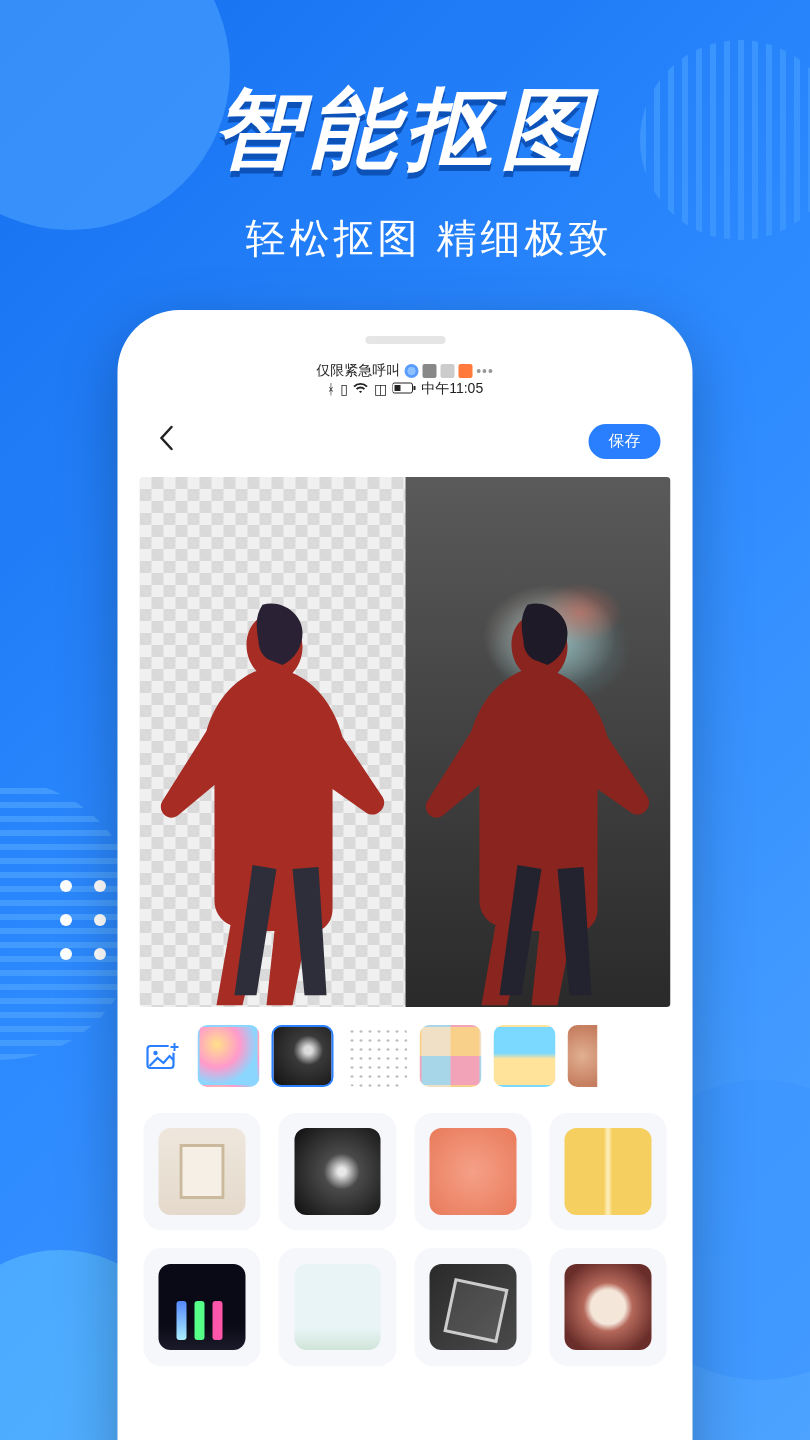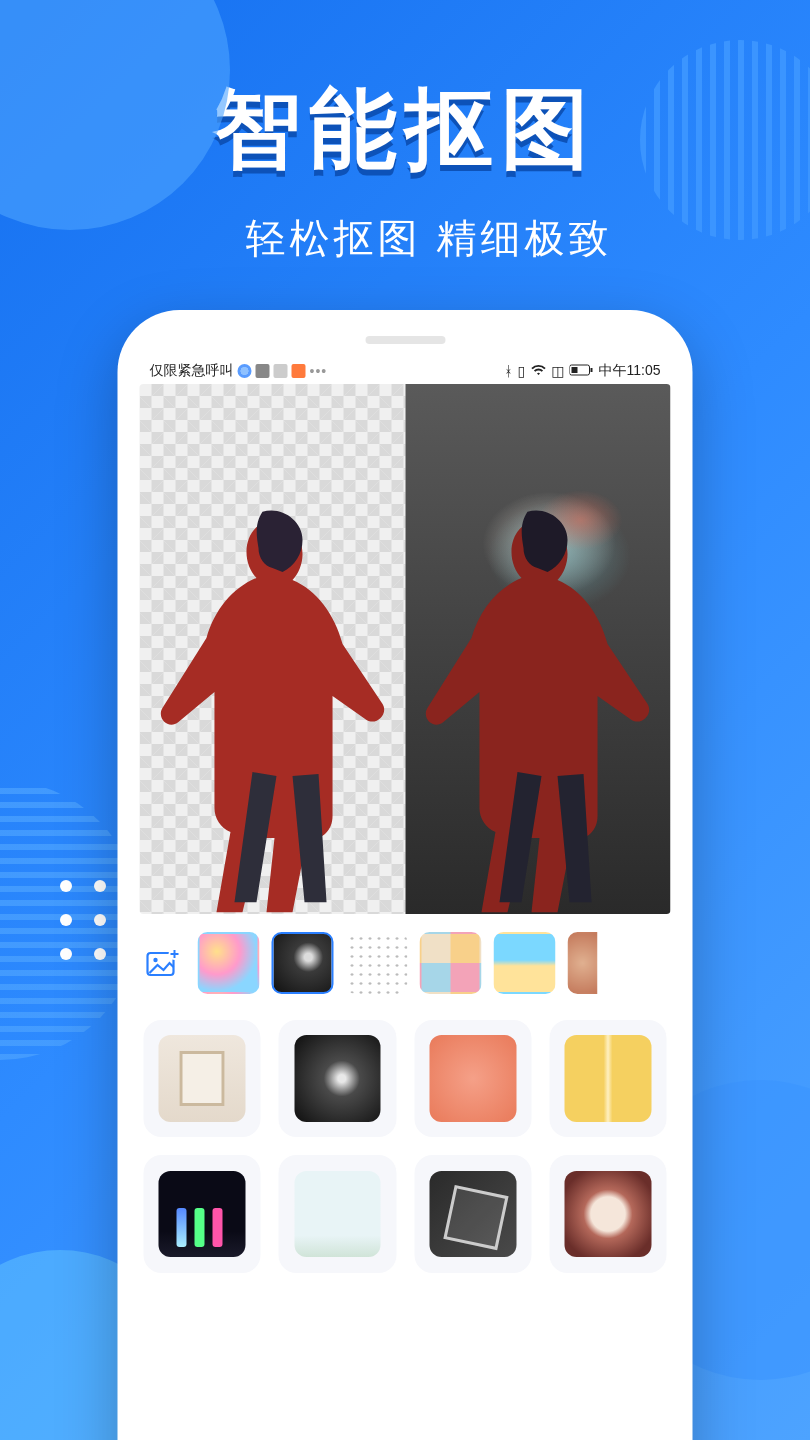--- a/index.html
+++ b/index.html
@@ -18,40 +18,40 @@
 .deco-lines-tr::before { content: ""; position: absolute; inset: 0; background: repeating-linear-gradient(90deg, #3b95ff 0 6px, transparent 6px 14px); }
 .deco-half-left { position: absolute; left: -140px; top: 780px; width: 280px; height: 280px; border-radius: 50%; background: repeating-linear-gradient(0deg, #4da3ff 0 6px, transparent 6px 14px); opacity: .7; }
 .deco-cyan-bl { position: absolute; left: -70px; bottom: -70px; width: 260px; height: 260px; border-radius: 50%; background: #7be0ff; opacity: .35; }
 .deco-dots { position: absolute; left: 60px; top: 880px; display: grid; grid-template-columns: repeat(4, 12px); grid-auto-rows: 12px; gap: 22px; }
 .deco-dots span { width: 12px; height: 12px; border-radius: 50%; background: #fff; }
 .deco-circle-br { position: absolute; right: -100px; bottom: 60px; width: 300px; height: 300px; border-radius: 50%; background: #3b95ff; opacity: .6; }
 
 .title {
   text-align: center; color: #fff; 
   font-size: 88px; font-weight: 900; letter-spacing: 8px;
-  padding-top: 70px; 
+  padding-top: 70px; font-style: italic;
   text-shadow: 0 6px 0 #0d52b8;
 }
 .subtitle {
   text-align: center; color: #fff; font-size: 40px; letter-spacing: 4px;
   margin-top: 22px; font-weight: 400; margin-left: 48px;
 }
 
 .phone {
   position: absolute; left: 50%; transform: translateX(-50%);
   top: 310px; width: 575px; height: 1180px;
   background: #fff; border-radius: 62px 62px 0 0;
   box-shadow: 0 20px 60px rgba(0,0,0,.25);
   padding: 20px 22px 0;
 }
 .speaker { width: 80px; height: 8px; background: #e5e5e5; border-radius: 4px; margin: 6px auto 14px; }
 
 .statusbar {
   display: flex; justify-content: space-between; align-items: center;
-  font-size: 14px; color: #222; padding: 4px 10px;
+  font-size: 14px; color: #222; padding: 4px 10px; flex-direction: column;
 }
 .sb-left { display: flex; align-items: center; gap: 4px; }
 .sb-icon { width: 14px; height: 14px; background: #888; border-radius: 2px; display: inline-block; }
 .sb-icon.orange { background: #ff7a3c; }
 .sb-icon.globe { background: radial-gradient(circle, #8fc1ff 40%, #5a9cff 42%); border-radius: 50%; }
 .sb-dots { letter-spacing: 1px; color: #999; }
 .sb-right { display: flex; align-items: center; gap: 5px; font-size: 14px; }
 
 .navbar {
   display: flex; justify-content: space-between; align-items: center;
@@ -188,20 +188,28 @@
         <svg width="24" height="12" viewBox="0 0 24 12">
             <rect x="0" y="1" width="20" height="10" rx="2" fill="none" stroke="#222"></rect>
             <rect x="21" y="4" width="2" height="4" fill="#222"></rect>
             <rect x="2" y="3" width="6" height="6" fill="#222"></rect>
           </svg>
       </span>
       <span>中午11:05</span>
     </div>
   </div>
 
+  <div class="navbar">
+    <div class="back-btn">
+      <svg width="18" height="28" viewBox="0 0 18 28">
+          <path d="M14 3 L4 14 L14 25" stroke="#222" stroke-width="2.5" fill="none" stroke-linecap="round"></path>
+        </svg>
+    </div>
+    <div class="save-btn">保存</div>
+  </div>
 
   <div class="preview">
     <div class="preview-half checker">
       <div class="person">
         <svg viewBox="0 0 260 420">
           <path d="M130 30 c18 0 30 14 30 32 c0 10 -4 20 -10 26 c24 10 42 34 50 64 l40 60 c6 10 -6 22 -16 16 l-34 -24 l0 120 c0 14 -10 24 -24 24 l-2 0 l-14 72 l-26 0 l8 -74 l-14 0 l-18 74 l-26 0 l14 -80 c-10 -4 -16 -14 -16 -24 l0 -116 l-36 30 c-10 8 -22 -4 -16 -14 l44 -70 c8 -28 26 -50 50 -60 c-6 -6 -10 -16 -10 -26 c0 -18 12 -32 30 -32 z" fill="#a62c24"></path>
           <path d="M120 20 c18 -6 40 8 40 28 c0 14 -8 26 -20 32 l-10 -4 c-8 -2 -14 -10 -14 -20 c-2 -12 -4 -24 4 -36 z" fill="#2a2234"></path>
           <path d="M110 280 l-18 130 l22 0 l20 -126 z M150 284 l12 126 l22 0 l-8 -128 z" fill="#2e2e3a"></path>
         </svg>
       </div>

